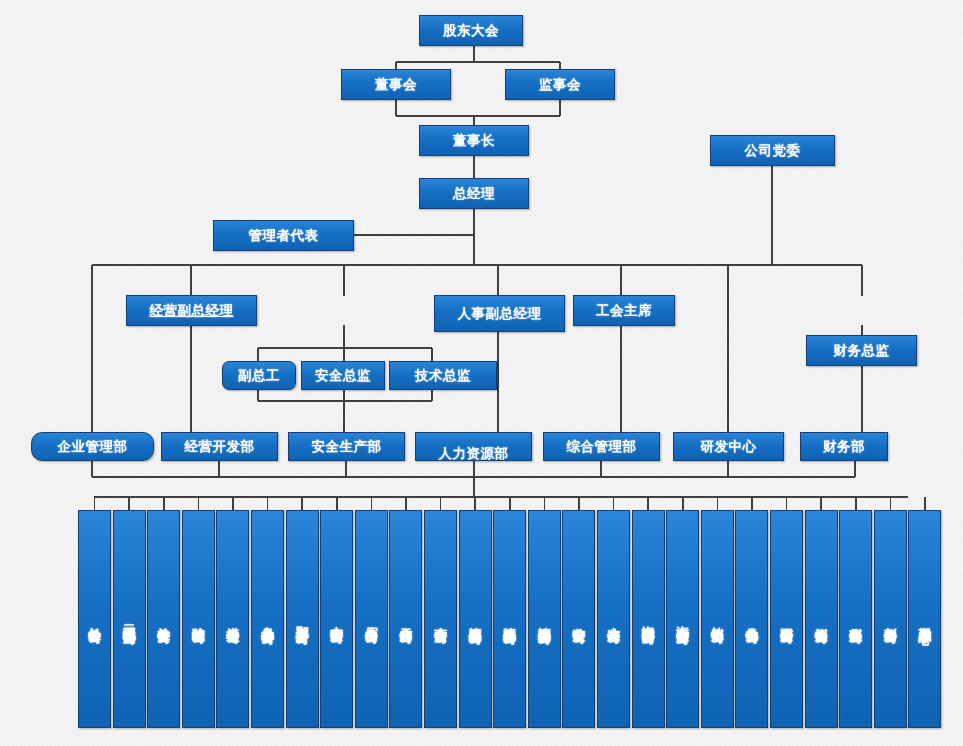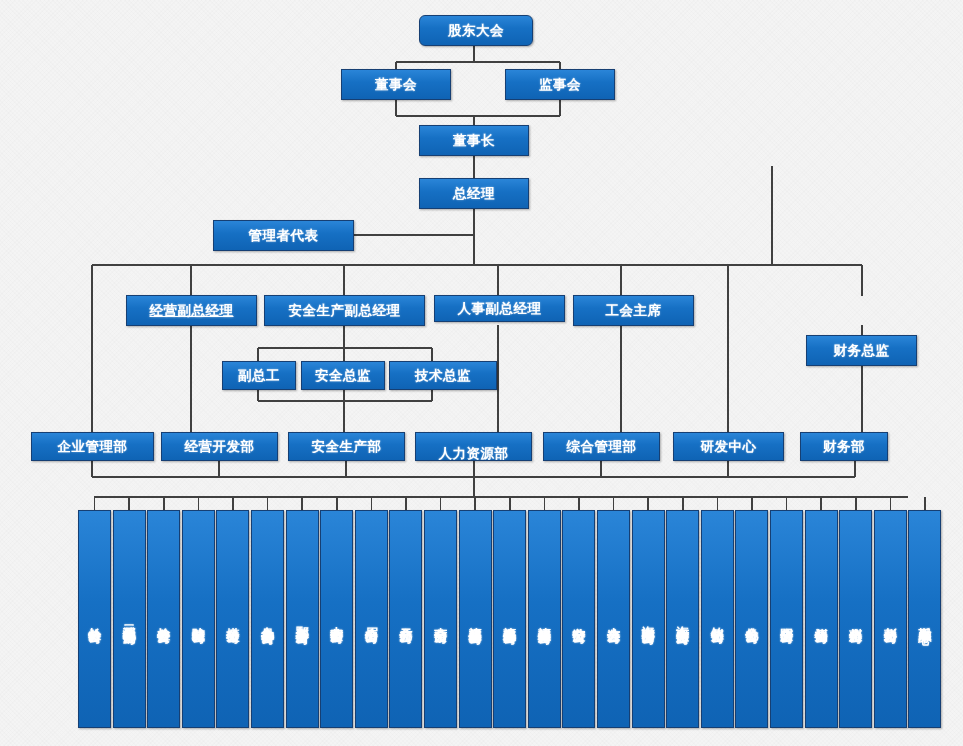--- a/index.html
+++ b/index.html
@@ -153,21 +153,21 @@
         <path d="M717.3,497 L717.3,510"></path>
         <path d="M751.9,497 L751.9,510"></path>
         <path d="M786.5,497 L786.5,510"></path>
         <path d="M821.1,497 L821.1,510"></path>
         <path d="M855.7,497 L855.7,510"></path>
         <path d="M890.3,497 L890.3,510"></path>
         <path d="M924.9,497 L924.9,510"></path>
       </g>
   </svg>
 
-  <div class="node horiz" style="left:419px; top:15px; width:114px; height:31px;border-radius:6px;">
+  <div class="node horiz" style="left:419px; top:15px; width:104px; height:31px;">
     <span>股东大会</span>
   </div>
 
   <div class="node horiz" style="left:341px; top:69px; width:110px; height:31px;">
     <span>董事会</span>
   </div>
 
   <div class="node horiz" style="left:505px; top:69px; width:110px; height:31px;">
     <span>监事会</span>
   </div>
@@ -177,54 +177,54 @@
   </div>
 
   <div class="node horiz" style="left:419px; top:178px; width:110px; height:31px;align-items:center;">
     <span>总经理</span>
   </div>
 
   <div class="node horiz" style="left:213px; top:220px; width:141px; height:31px;">
     <span>管理者代表</span>
   </div>
 
+  <div class="node horiz" style="left:710px; top:135px; width:125px; height:31px;">
+    <span>公司党委</span>
+  </div>
 
   <div class="node horiz" style="left:126px; top:295px; width:131px; height:31px;text-decoration:underline;">
     <span>经营副总经理</span>
   </div>
 
-  <div class="node horiz" style="left:264px; top:295px; width:161px; height:31px;">
-    <span>安全生产副总经理</span>
-  </div>
-
-  <div class="node horiz" style="left:434px; top:295px; width:131px; height:27px;">
+
+  <div class="node horiz" style="left:434px; top:295px; width:131px; height:37px;">
     <span>人事副总经理</span>
   </div>
 
-  <div class="node horiz" style="left:573px; top:295px; width:121px; height:31px;">
+  <div class="node horiz" style="left:573px; top:295px; width:102px; height:31px;">
     <span>工会主席</span>
   </div>
 
   <div class="node horiz" style="left:806px; top:295px; width:111px; height:31px;margin-top:40px;">
     <span>财务总监</span>
   </div>
 
-  <div class="node horiz" style="left:222px; top:361px; width:74px; height:29px;">
+  <div class="node horiz" style="left:222px; top:361px; width:74px; height:29px;border-radius:7px;">
     <span>副总工</span>
   </div>
 
   <div class="node horiz" style="left:301px; top:361px; width:84px; height:29px;">
     <span>安全总监</span>
   </div>
 
   <div class="node horiz" style="left:389px; top:361px; width:108px; height:29px;">
     <span>技术总监</span>
   </div>
 
-  <div class="node horiz" style="left:31px; top:432px; width:123px; height:29px;">
+  <div class="node horiz" style="left:31px; top:432px; width:123px; height:29px;border-radius:11px;">
     <span>企业管理部</span>
   </div>
 
   <div class="node horiz" style="left:161px; top:432px; width:117px; height:29px;">
     <span>经营开发部</span>
   </div>
 
   <div class="node horiz" style="left:288px; top:432px; width:117px; height:29px;">
     <span>安全生产部</span>
   </div>

